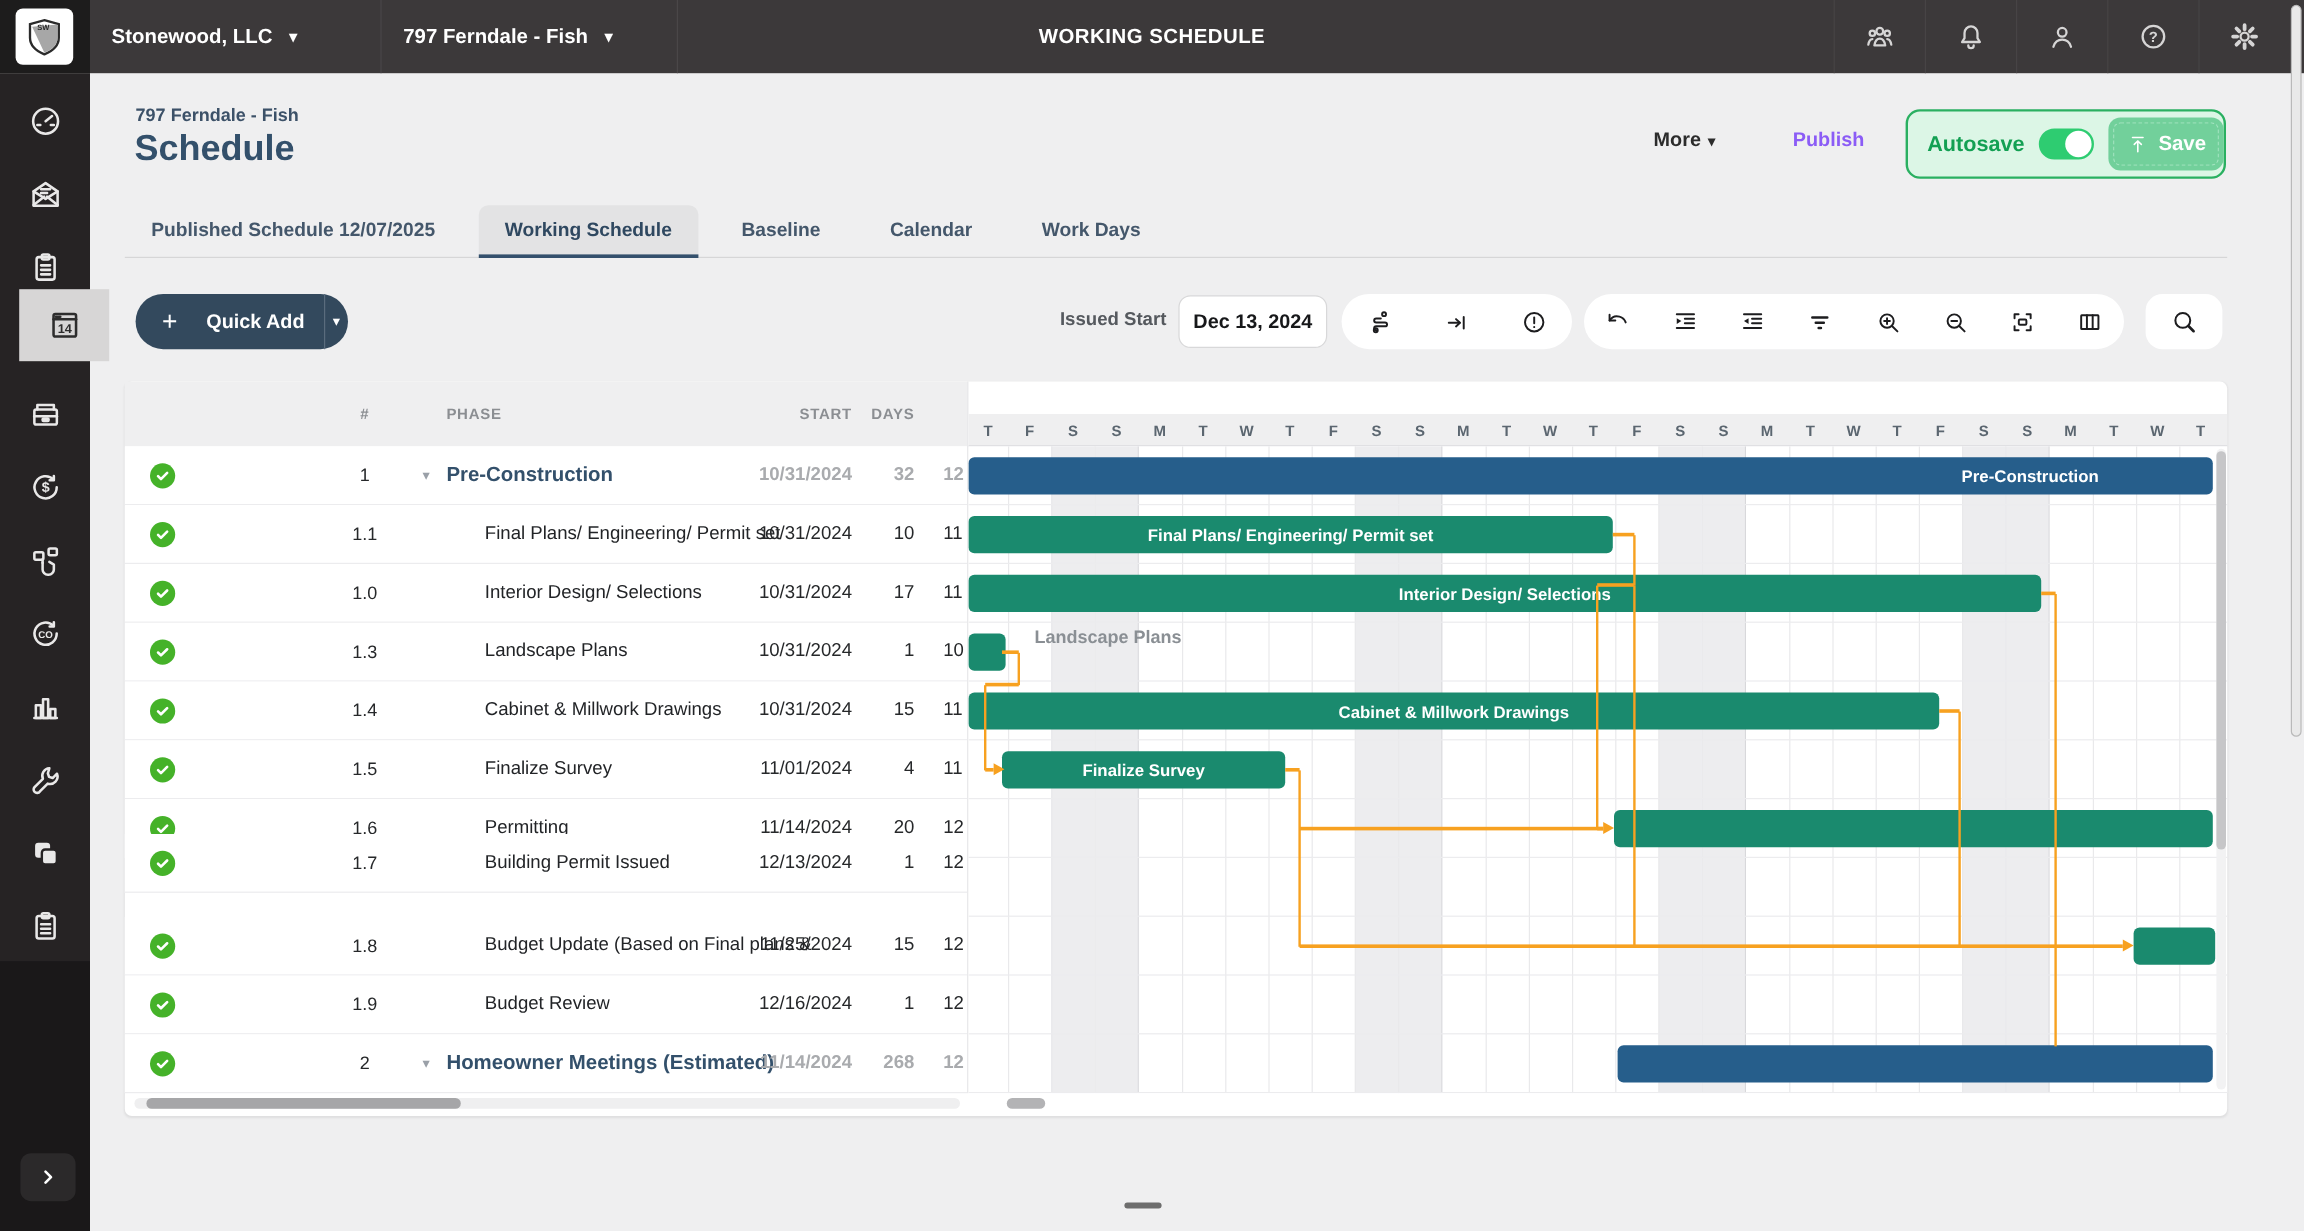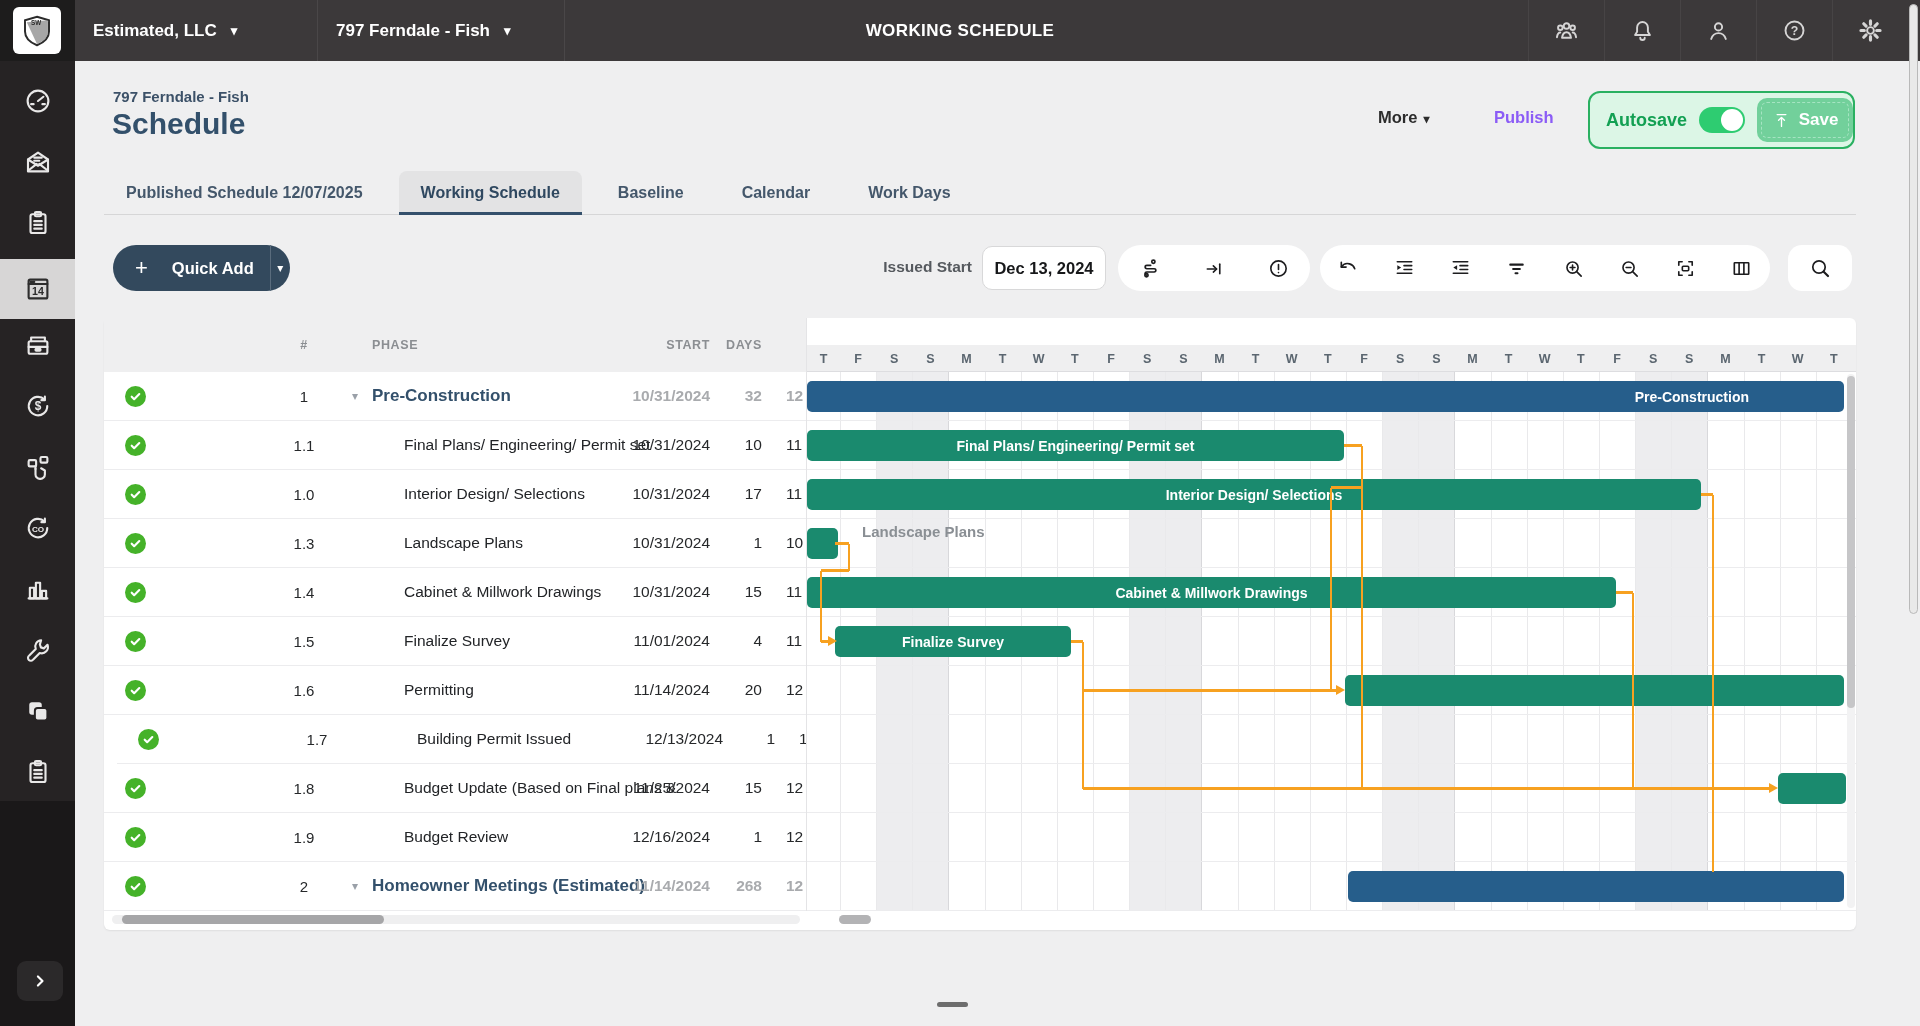--- a/index.html
+++ b/index.html
@@ -114,21 +114,21 @@
   <div id="logo-block">
     <div id="logo">
         <svg width="36" height="38" viewBox="0 0 24 24">
           <path d="M12 2.5l8 2.3v7.5c0 4.5-3.4 7.3-8 9.2-4.6-1.9-8-4.7-8-9.2V4.8z" fill="none" stroke="#2b2b2b" stroke-width="1.3"></path>
           <path d="M19.3 4.9v7.4c0 4-3 6.6-7.3 8.4L5.2 6.2z" fill="#8a8a8a" opacity="0.75"></path>
           <text x="8" y="8.2" font-size="4.2" font-weight="bold" fill="#2b2b2b" font-family="Liberation Sans, sans-serif">SW</text>
         </svg>
       </div>
   </div>
   <div class="tb-drop" id="company-drop">
-    <span>Estimated, LLC</span>
+    <span>Stonewood, LLC</span>
     <span class="caret">▾</span>
   </div>
   <div class="tb-drop" id="project-drop">
     <span>797 Ferndale - Fish</span>
     <span class="caret">▾</span>
   </div>
   <div id="page-title">WORKING SCHEDULE</div>
   <div id="tb-icons">
       <div class="tb-icon" style="right: 316px;">
         <svg width="27" height="27" viewBox="0 0 24 24" fill="none" stroke="currentColor" stroke-width="1.7" stroke-linecap="round" stroke-linejoin="round">
@@ -193,21 +193,21 @@
       </div>
       <div class="sb-item" style="top: 132px;">
         <span>
           <svg width="30" height="30" viewBox="0 0 24 24" fill="none" stroke="currentColor" stroke-width="1.7" stroke-linecap="round" stroke-linejoin="round">
             <rect x="6" y="5" width="12" height="15" rx="1.5"></rect>
             <rect x="9.5" y="3.2" width="5" height="3.4" rx="1"></rect>
             <path d="M9 10.5h6M9 13.5h6M9 16.5h6"></path>
           </svg>
         </span>
       </div>
-      <div class="sb-item active" style="top: 198px;">
+      <div class="sb-item active" style="top: 180px; margin-left: 16px;">
         <span>
           <svg width="30" height="30" viewBox="0 0 24 24" fill="none" stroke="currentColor" stroke-width="1.7" stroke-linecap="round" stroke-linejoin="round">
             <rect x="4.5" y="4.5" width="15" height="15" rx="1.2"></rect>
             <path d="M4.5 8h15"></path>
             <path d="M6 6.3h1M8 6.3h1"></path>
             <text x="12" y="17" text-anchor="middle" font-size="8.5" font-weight="bold" fill="currentColor" stroke="none" font-family="Liberation Sans, sans-serif">14</text>
           </svg>
         </span>
       </div>
       <div class="sb-item" style="top: 254px;">
@@ -500,21 +500,21 @@
           <svg width="13" height="13" viewBox="0 0 24 24" fill="none" stroke="#fff" stroke-width="4" stroke-linecap="round" stroke-linejoin="round">
             <path d="M5 12.5l4.5 4.5L19 7.5"></path>
           </svg>
         </span>
         <span class="rnum">1.6</span>
         <span class="rname">Permitting</span>
         <span class="rstart">11/14/2024</span>
         <span class="rdays">20</span>
         <span class="rend">12</span>
       </div>
-      <div class="trow" style="top: 343px; margin-left: 13px;">
+      <div class="trow" style="top: 323px;">
         <span class="check">
           <svg width="13" height="13" viewBox="0 0 24 24" fill="none" stroke="#fff" stroke-width="4" stroke-linecap="round" stroke-linejoin="round">
             <path d="M5 12.5l4.5 4.5L19 7.5"></path>
           </svg>
         </span>
         <span class="rnum">1.7</span>
         <span class="rname">Building Permit Issued</span>
         <span class="rstart">12/13/2024</span>
         <span class="rdays">1</span>
         <span class="rend">12</span>

